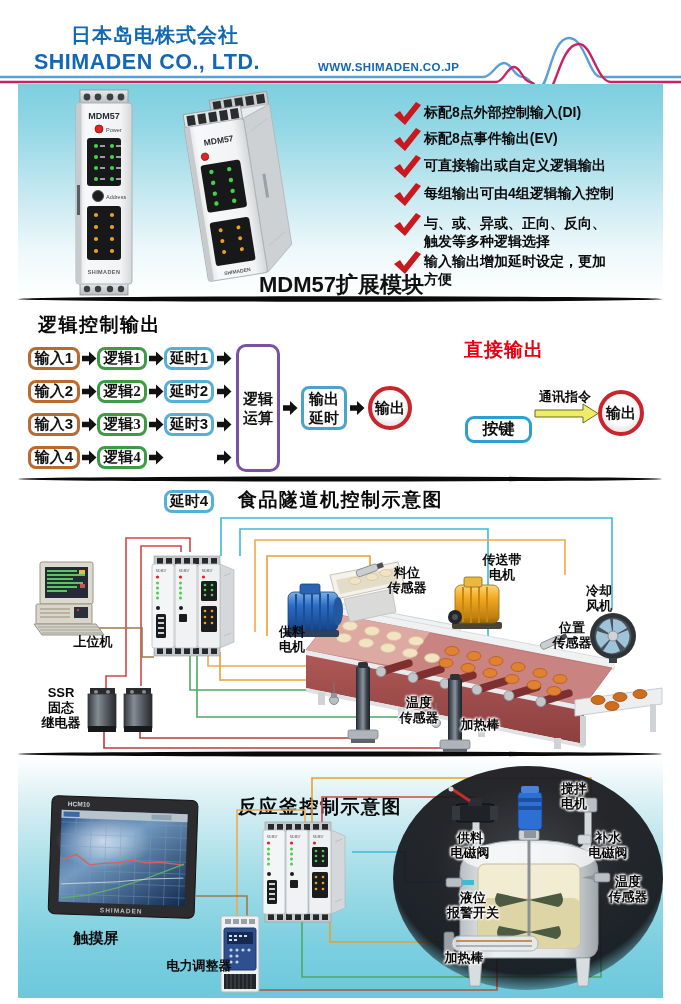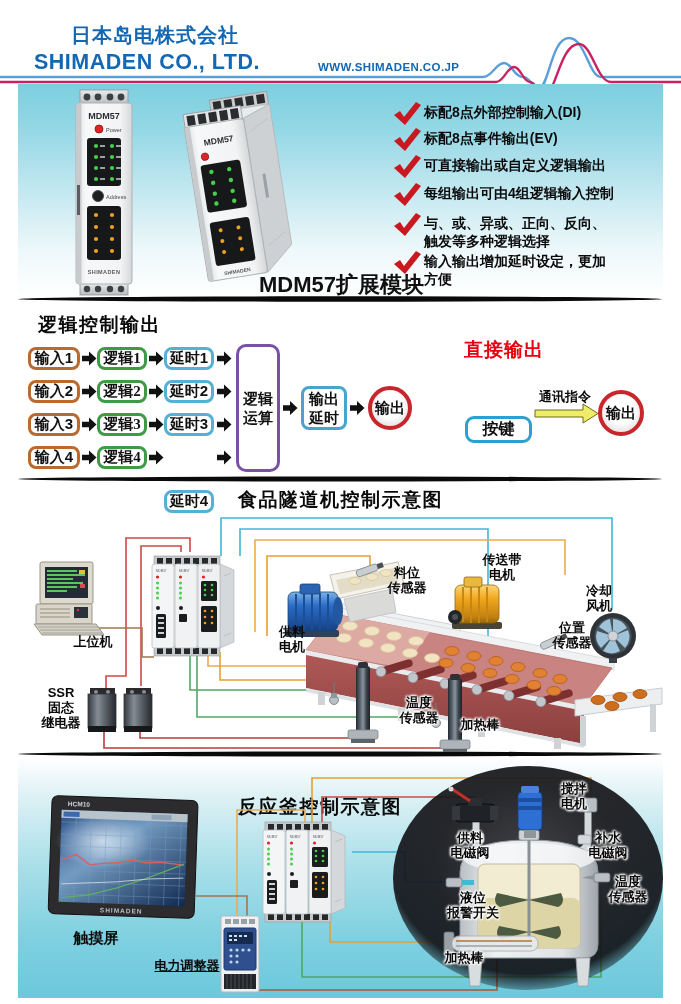--- a/index.html
+++ b/index.html
@@ -827,21 +827,21 @@
           <line x1="243" y1="974" x2="243" y2="989"></line>
             <line x1="247" y1="974" x2="247" y2="989"></line>
           <line x1="251" y1="974" x2="251" y2="989"></line>
         </g>
       </g>
 
       <use href="#module-stack" transform="translate(263,822)"></use>
     </svg>
 
     <div class="lbl" style="left:50px;top:172px;width:56px;font-size:15px;">触摸屏</div>
-    <div class="lbl" style="left:134px;top:200px;width:70px;text-decoration:underline;">电力调整器</div>
+    <div class="lbl" style="left:146px;top:200px;width:70px;">电力调整器</div>
     <div class="lbl glow" style="left:536px;top:23px;width:40px;">搅拌
 电机</div>
     <div class="lbl glow" style="left:428px;top:72px;width:48px;">供料
 电磁阀</div>
     <div class="lbl glow" style="left:566px;top:72px;width:48px;">补水
 电磁阀</div>
     <div class="lbl glow" style="left:426px;top:132px;width:58px;">液位
 报警开关</div>
     <div class="lbl glow" style="left:586px;top:116px;width:48px;">温度
 传感器</div>

